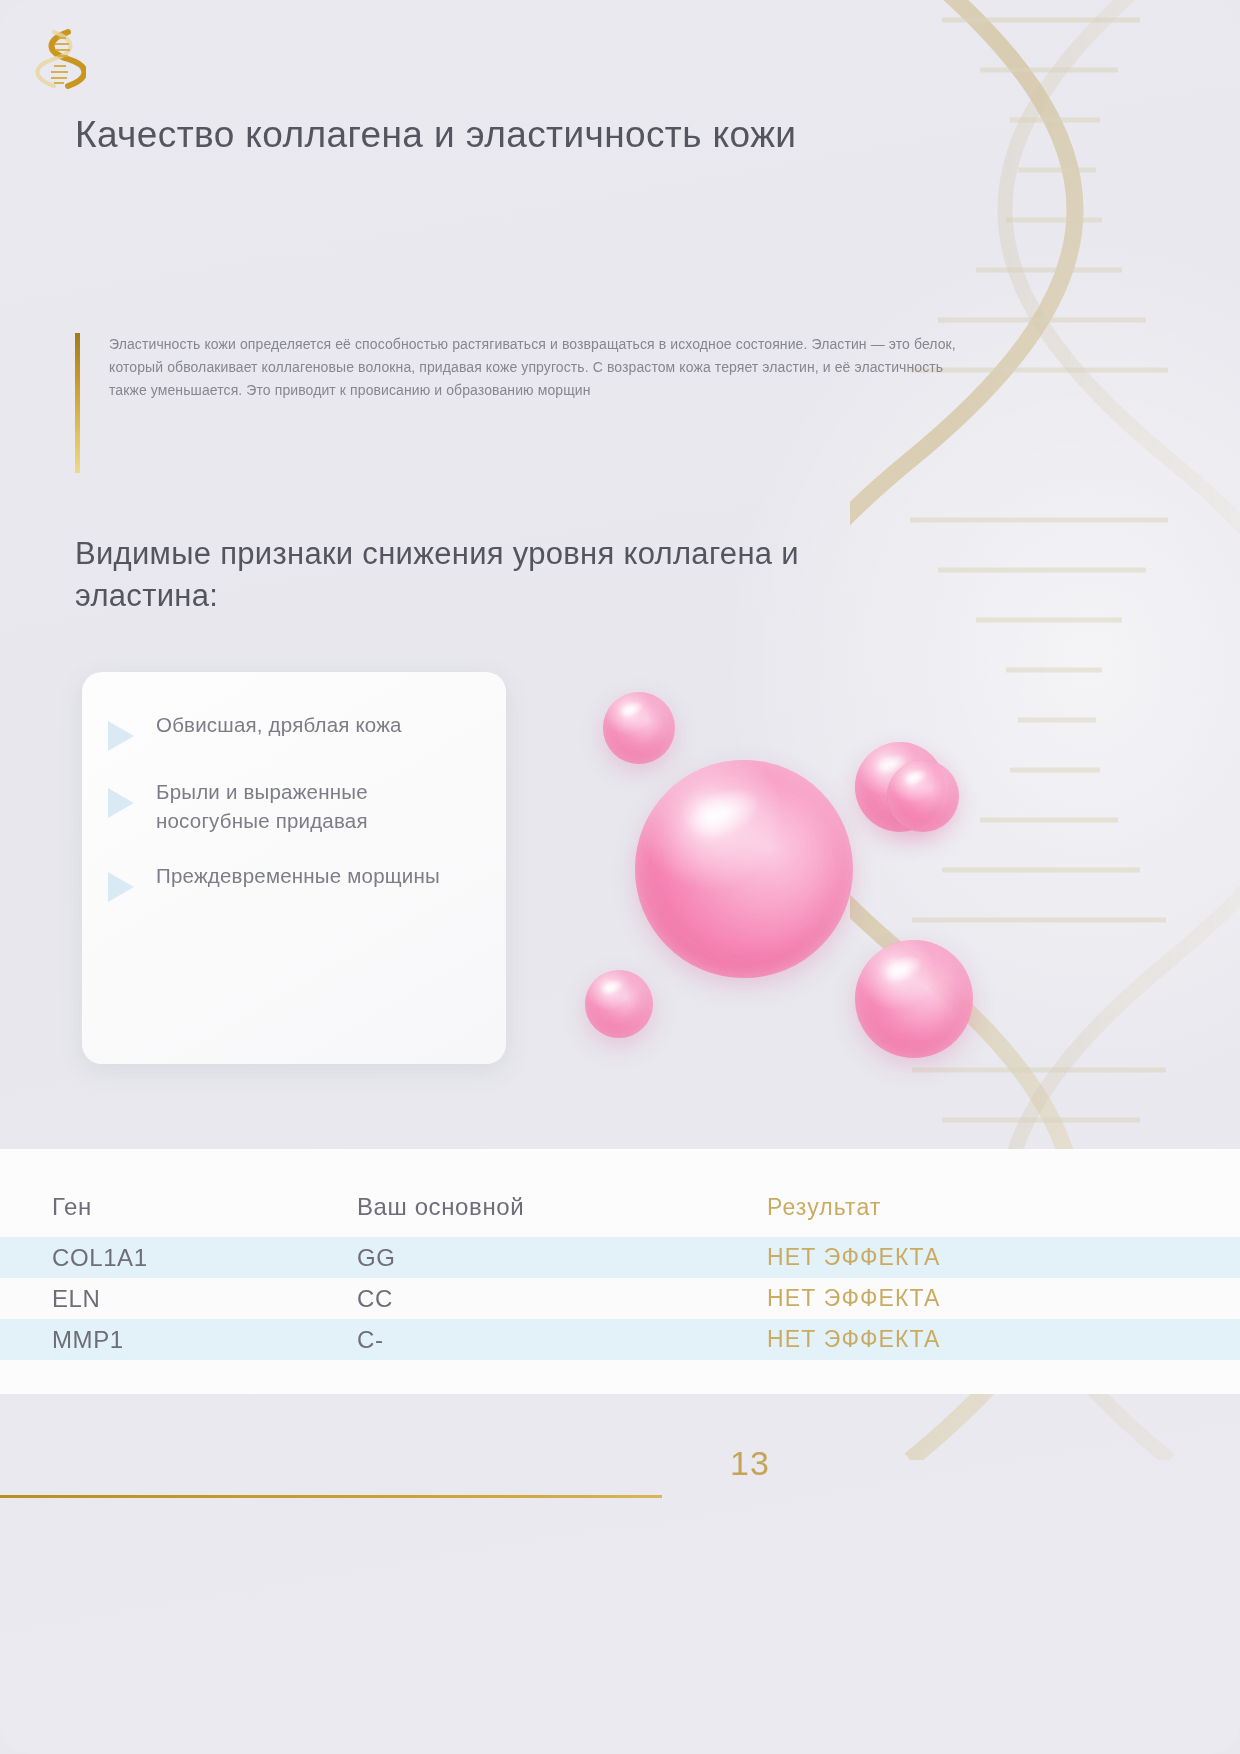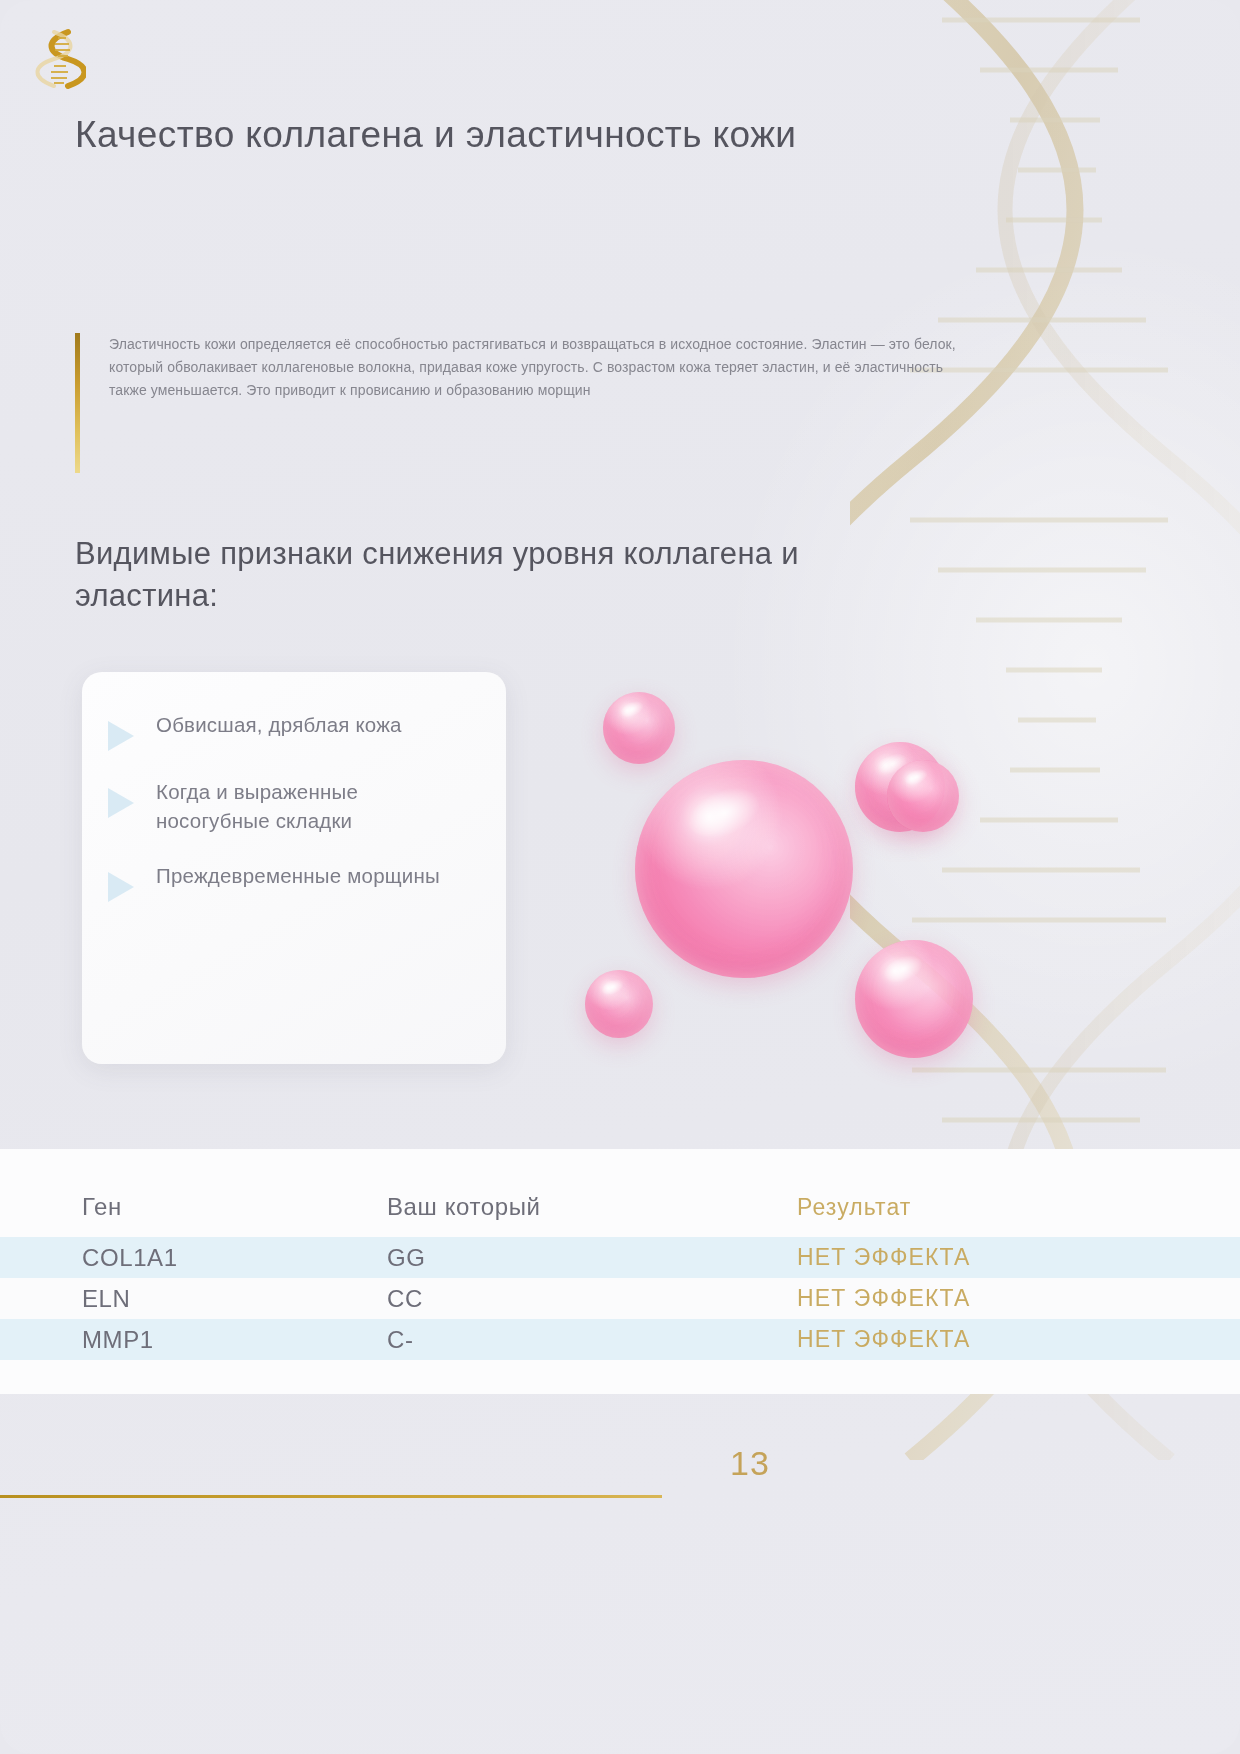--- a/index.html
+++ b/index.html
@@ -186,21 +186,21 @@
     left:0;
     top:1149px;
     width:1240px;
     background:#fcfcfd;
     padding:24px 0 34px 0;
   }
   .t-row {
     display:flex;
     align-items:center;
     height:41px;
-    padding:0 82px;
+    padding:0 52px;
   }
   .t-head {
     height:64px;
     padding-top:4px;
   }
   .t-stripe { background:#e3f1f8; }
   .t-plain  { background:#fbfbfc; }
 
   .c-gene   { width:305px; }
   .c-geno   { width:410px; }
@@ -331,41 +331,41 @@
 
   <h2 class="h2">Видимые признаки снижения уровня коллагена и эластина:</h2>
 
   <div class="signs-card">
     <div class="sign-row">
       <span class="sign-tri"></span>
       <span class="sign-text">Обвисшая, дряблая кожа</span>
     </div>
     <div class="sign-row">
       <span class="sign-tri"></span>
-      <span class="sign-text">Когда и выраженные носогубные складки</span>
+      <span class="sign-text">Брыли и выраженные носогубные придавая</span>
     </div>
     <div class="sign-row">
       <span class="sign-tri"></span>
       <span class="sign-text">Преждевременные морщины</span>
     </div>
   </div>
 
   <div class="bubbles">
     <div class="bubble b-tl"></div>
     <div class="bubble b-tr"></div>
     <div class="bubble b-tr2"></div>
     <div class="bubble b-main"></div>
     <div class="bubble b-br"></div>
     <div class="bubble b-bl"></div>
   </div>
 
   <div class="table-wrap">
     <div class="t-row t-head">
       <div class="c-gene">Ген</div>
-      <div class="c-geno">Ваш который</div>
+      <div class="c-geno">Ваш основной</div>
       <div class="c-res">Результат</div>
     </div>
     <div class="t-row t-stripe">
       <div class="c-gene">COL1A1</div>
       <div class="c-geno">GG</div>
       <div class="c-res">НЕТ ЭФФЕКТА</div>
     </div>
     <div class="t-row t-plain">
       <div class="c-gene">ELN</div>
       <div class="c-geno">CC</div>

